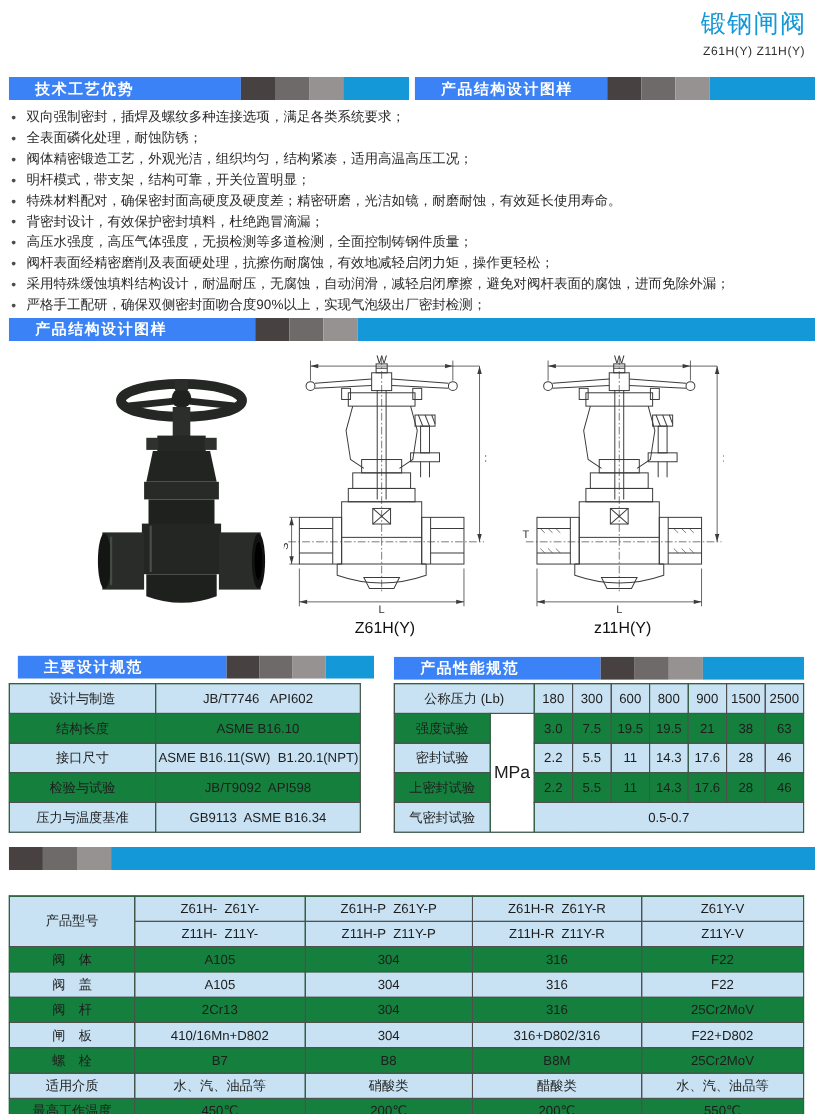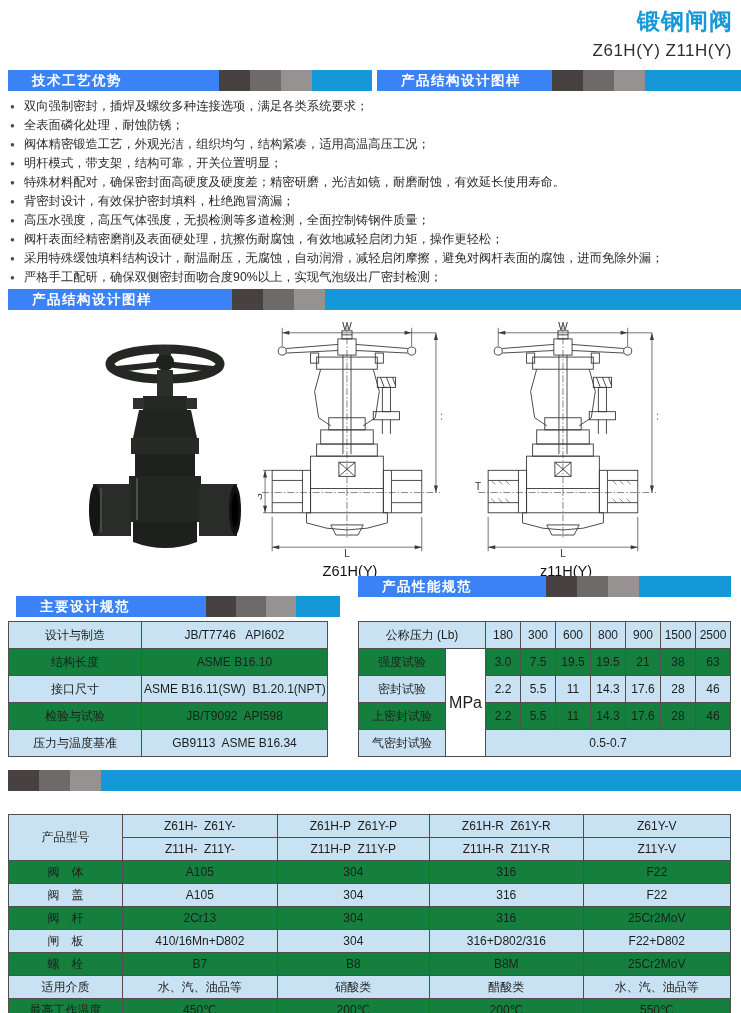--- a/index.html
+++ b/index.html
@@ -1,20 +1,20 @@
 <!DOCTYPE html>
 <html><head>
 <meta charset="utf-8">
 <style>
   html,body{margin:0;padding:0;background:#e8e8e8}
   .page{position:relative;width:741px;height:1013px;background:#fff;overflow:hidden;
         font-family:"Liberation Sans","DejaVu Sans",sans-serif;color:#222}
   
-  .title{position:absolute;top:6px;right:8px;font-size:23px;font-weight:bold;color:#1598d7;letter-spacing:1px}
-  .subtitle{position:absolute;top:41px;right:9px;font-size:17px;color:#2e2e2e;letter-spacing:.5px}
+  .title{position:absolute;top:6px;right:8px;font-size:23px;font-weight:normal;color:#1598d7;letter-spacing:1px}
+  .subtitle{position:absolute;top:41px;right:9px;font-size:11px;color:#2e2e2e;letter-spacing:.5px}
   
   .bar{position:absolute;display:flex;height:21px;overflow:hidden}
   .bar .label{background:#3b82f6;color:#fff;font-size:13.5px;font-weight:bold;letter-spacing:1.5px;
               line-height:21px;padding-left:24px;white-space:nowrap}
   .bar .label.grow{flex:1}
   .seg{height:100%;flex:0 0 auto}
   .g1{background:#474241}.g2{background:#6e6a69}.g3{background:#959291}
   .blu{background:#1598d7}
   .seg.fill{flex:1 1 auto}
   
@@ -254,21 +254,21 @@
   </svg>
   <div class="caption" style="left:474px;top:563px">z11H(Y)</div>
 
   <div class="bar" style="left:16px;top:596px;width:324px">
     <div class="label grow">主要设计规范</div>
     <div class="seg g1" style="width:30px"></div>
     <div class="seg g2" style="width:30px"></div>
     <div class="seg g3" style="width:30px"></div>
     <div class="seg blu" style="width:44px"></div>
   </div>
-  <div class="bar" style="left:358px;top:576px;width:373px">
+  <div class="bar" style="left:358px;top:597px;width:373px">
     <div class="label grow">产品性能规范</div>
     <div class="seg g1" style="width:31px"></div>
     <div class="seg g2" style="width:31px"></div>
     <div class="seg g3" style="width:31px"></div>
     <div class="seg blu" style="width:92px"></div>
   </div>
 
   <table id="design-table" style="left:8px;top:621px;width:320px">
     <colgroup>
         <col style="width:133px">

